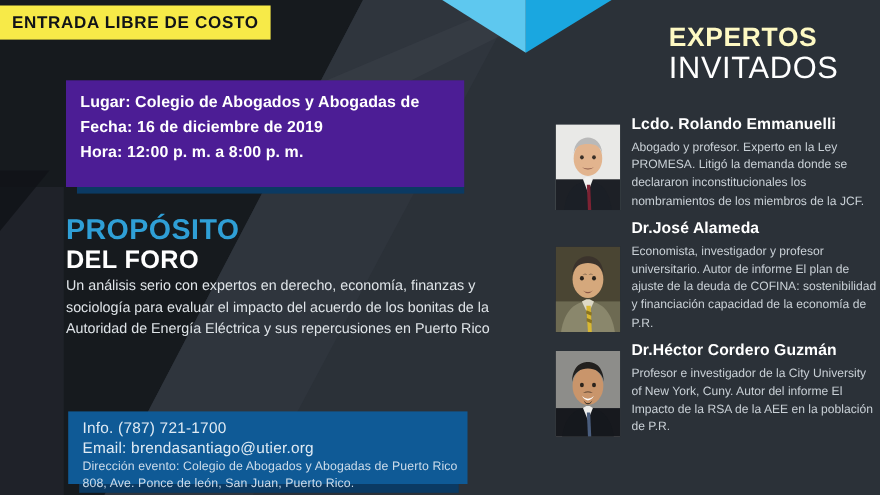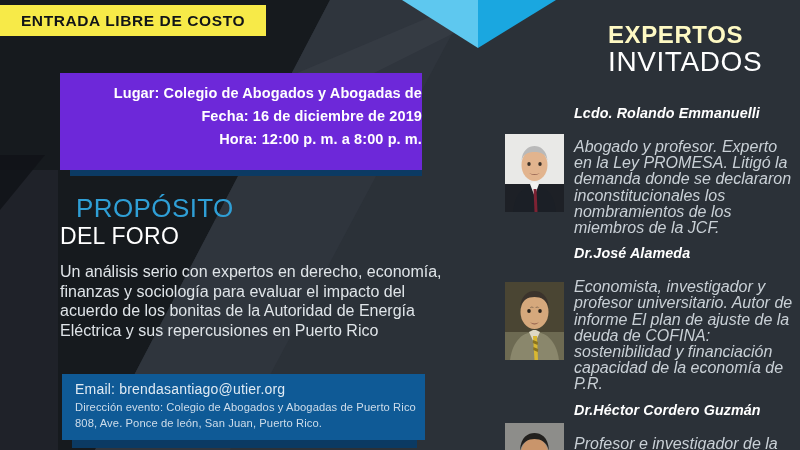--- a/index.html
+++ b/index.html
@@ -11,21 +11,21 @@
     -webkit-font-smoothing:antialiased;
   }
 
   
   .bg { position:absolute; inset:0; overflow:hidden; }
   .bg-svg { position:absolute; inset:0; width:800px; height:450px; display:block; }
 
   
   .banner {
     position:absolute; left:0; top:5px;
-    width:266px; height:31px;
+    width:246px; height:31px;
     background:#f7ea48;
     display:flex; align-items:center; justify-content:center;
     z-index:6;
   }
   .banner span {
     font-family:"Liberation Sans", sans-serif;
     font-weight:bold;
     font-size:15.5px;
     letter-spacing:0.6px;
     color:#111418;
@@ -35,59 +35,57 @@
   
   .details-shadow {
     position:absolute; left:70px; top:166px;
     width:352px; height:10px;
     background:#0b3a63;
     z-index:4;
   }
   .details-box {
     position:absolute; left:60px; top:73px;
     width:362px; height:97px;
-    background:#6d28d9;
+    background:#4c1d95;
     z-index:5;
     padding:9px 0 0 13px;
-    text-align:right;
   }
   .details-box .line {
     color:#ffffff;
     font-size:14.5px;
     font-weight:bold;
     line-height:23px;
     letter-spacing:0.1px;
     white-space:nowrap;
   }
 
   
   .purpose {
     position:absolute; left:60px; top:194px;
     width:420px; z-index:5;
   }
   .purpose .t1 {
     color:#2f9fd6;
     font-size:26px;
-    font-weight:normal;
+    font-weight:bold;
     letter-spacing:0.4px;
     line-height:28px;
-    margin-left:16px;
   }
   .purpose .t2 {
     color:#ffffff;
     font-size:23px;
-    font-weight:normal;
+    font-weight:bold;
     letter-spacing:0.3px;
     line-height:26px;
     margin-top:1px;
   }
   .purpose .body {
-    margin-top:13px;
+    margin-top:1px;
     color:#dfe4e8;
-    font-size:16px;
+    font-size:13px;
     line-height:19.5px;
     width:400px;
   }
 
   
   .contact-shadow {
     position:absolute; left:72px; top:437px;
     width:345px; height:11px;
     background:#0b3a63;
     z-index:4;
@@ -134,23 +132,22 @@
     line-height:27px;
   }
 
   .experts-list {
     position:absolute; left:505px; top:104px;
     width:292px;
     z-index:5;
   }
   .expert {
     display:flex;
-    align-items:center;
+    align-items:flex-end;
     margin-bottom:8px;
-    font-style:italic;
   }
   .expert .photo {
     width:59px; height:78px;
     flex:0 0 59px;
     margin-right:10px;
     margin-top:6px;
     overflow:hidden;
     position:relative;
     background:#2a2f35;
   }
@@ -159,23 +156,23 @@
   .expert .name {
     color:#ffffff;
     font-size:14.3px;
     font-weight:bold;
     line-height:18px;
     letter-spacing:0.1px;
     white-space:nowrap;
   }
   .expert .bio {
     color:#c9d0d6;
-    font-size:16px;
+    font-size:11px;
     line-height:16.2px;
-    margin-top:17px;
+    margin-top:4px;
   }
 </style>
 </head>
 <body>
 
 <div class="bg">
   <svg class="bg-svg" viewBox="0 0 800 450" preserveAspectRatio="none">
 
     <rect x="0" y="0" width="800" height="450" fill="#2b3138"></rect>
 
@@ -213,20 +210,21 @@
 </div>
 
 <div class="purpose">
   <div class="t1">PROPÓSITO</div>
   <div class="t2">DEL FORO</div>
   <div class="body">Un análisis serio con expertos en derecho, economía, finanzas y sociología para evaluar el impacto del  acuerdo de los bonitas de la Autoridad de Energía  Eléctrica y sus repercusiones en Puerto Rico</div>
 </div>
 
 <div class="contact-shadow"></div>
 <div class="contact-box">
+  <div class="c-big">Info. (787) 721-1700</div>
   <div class="c-big">Email: brendasantiago@utier.org</div>
   <div class="c-small">Dirección evento: Colegio de Abogados y Abogadas de Puerto Rico</div>
   <div class="c-small">808, Ave. Ponce de león, San Juan, Puerto Rico.</div>
 </div>
 
 <div class="experts-head">
   <div class="eh1">EXPERTOS</div>
   <div class="eh2">INVITADOS</div>
 </div>
 

